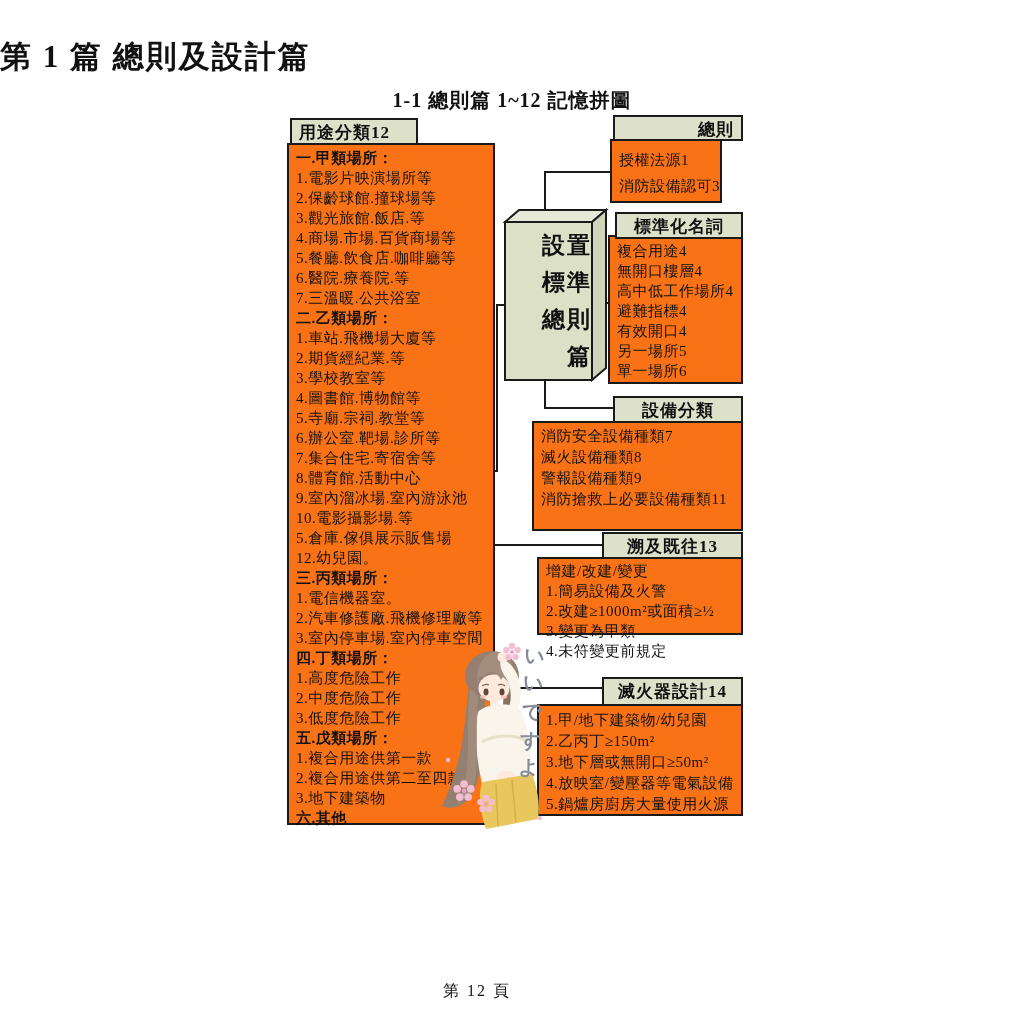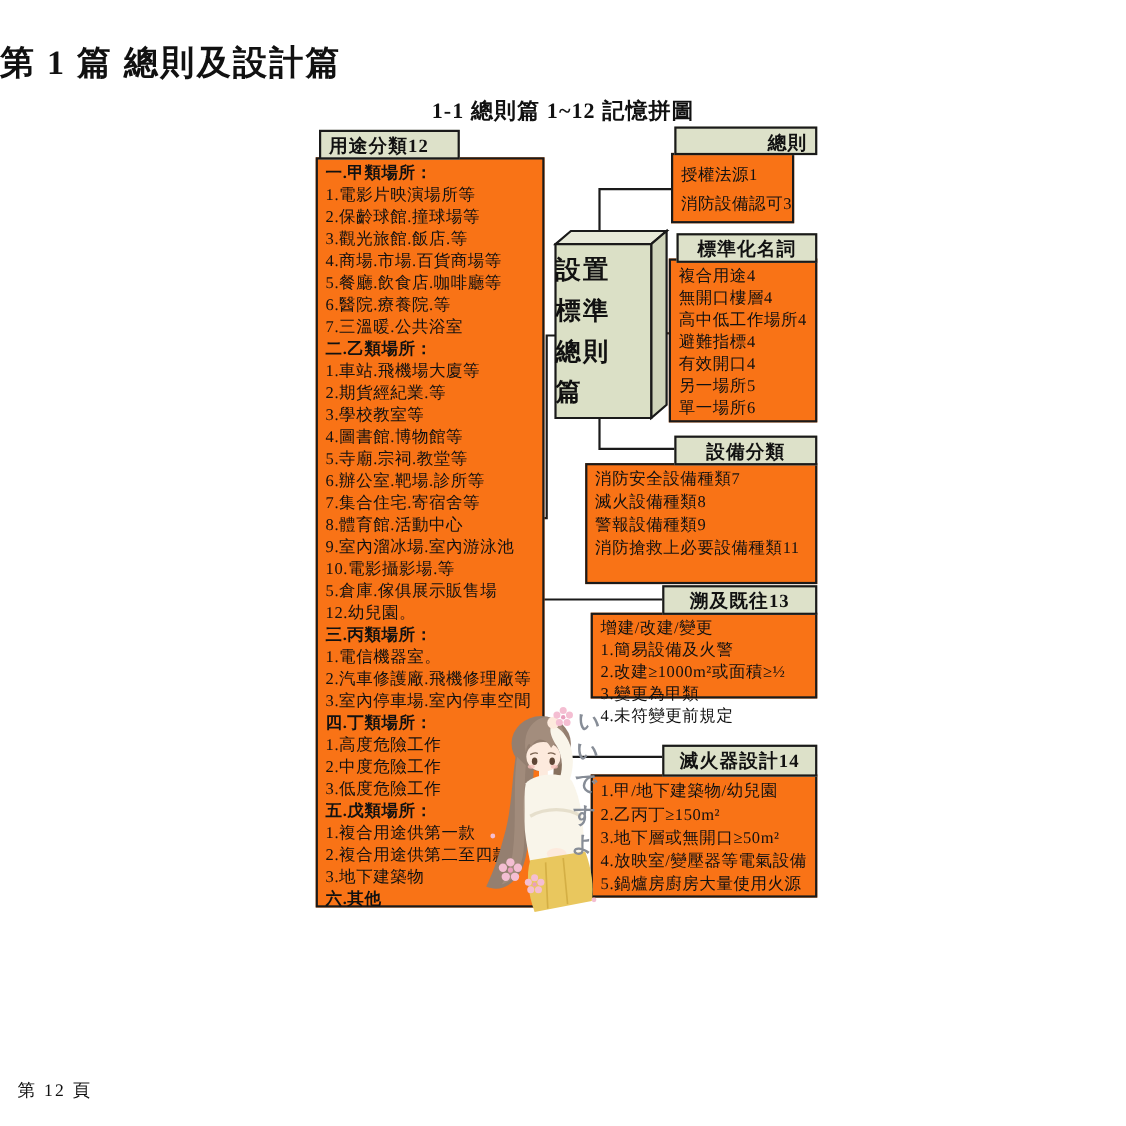--- a/index.html
+++ b/index.html
@@ -4,21 +4,21 @@
 <style>
   html,body{margin:0;padding:0;}
   body{
     width:1024px;height:1024px;background:#ffffff;position:relative;overflow:hidden;
     font-family:"Liberation Serif","DejaVu Serif",serif;color:#111;
   }
   .abs{position:absolute;box-sizing:border-box;}
   
   .title{top:36px;left:0;width:1024px;font-size:31px;font-weight:700;letter-spacing:2px;}
   .subtitle{top:87px;left:0;width:1024px;text-align:center;font-size:20px;font-weight:700;letter-spacing:1px;}
-  .footer{top:981px;left:0;width:954px;font-size:16px;letter-spacing:2px;padding-left:16px;}
+  .footer{top:981px;left:0;width:954px;text-align:center;font-size:16px;letter-spacing:2px;}
   
   #connectors{top:0;left:0;z-index:1;}
   
   .hdr{
     background:#dde1c9;border:2px solid #1a1a1a;z-index:3;
     font-weight:700;font-size:17px;line-height:23px;padding:1px 7px;
     white-space:nowrap;letter-spacing:1px;
   }
   .bd{
     background:#f97316;border:2px solid #1a1a1a;z-index:2;
@@ -38,21 +38,21 @@
   #equipment-hdr{left:613px;top:396px;width:130px;height:27px;text-align:center;}
   #equipment-bd{left:532px;top:421px;width:211px;height:110px;padding-top:3px;}
   #equipment-bd .line{line-height:21px;}
   #retro-hdr{left:602px;top:532px;width:141px;height:27px;text-align:center;}
   #retro-bd{left:537px;top:557px;width:206px;height:78px;padding-top:2px;}
   #ext-hdr{left:602px;top:677px;width:141px;height:29px;text-align:center;}
   #ext-bd{left:537px;top:704px;width:206px;height:112px;padding-top:4px;}
   #ext-bd .line{line-height:21px;}
   
   #cube-svg{left:503px;top:208px;z-index:4;}
-  #cube-label{left:505px;top:227px;width:87px;z-index:5;text-align:left;}
+  #cube-label{left:505px;top:227px;width:87px;z-index:5;text-align:right;}
   #cube-label .cline{font-size:23px;font-weight:700;line-height:37px;letter-spacing:2px;}
   
   #girl{left:440px;top:626px;z-index:6;}
   .annot{
     left:519px;top:636px;height:160px;z-index:7;
     writing-mode:vertical-rl;text-orientation:upright;
     font-size:20px;color:#878d97;letter-spacing:4px;
     transform:rotate(3deg);font-weight:700;
   }
 </style>

